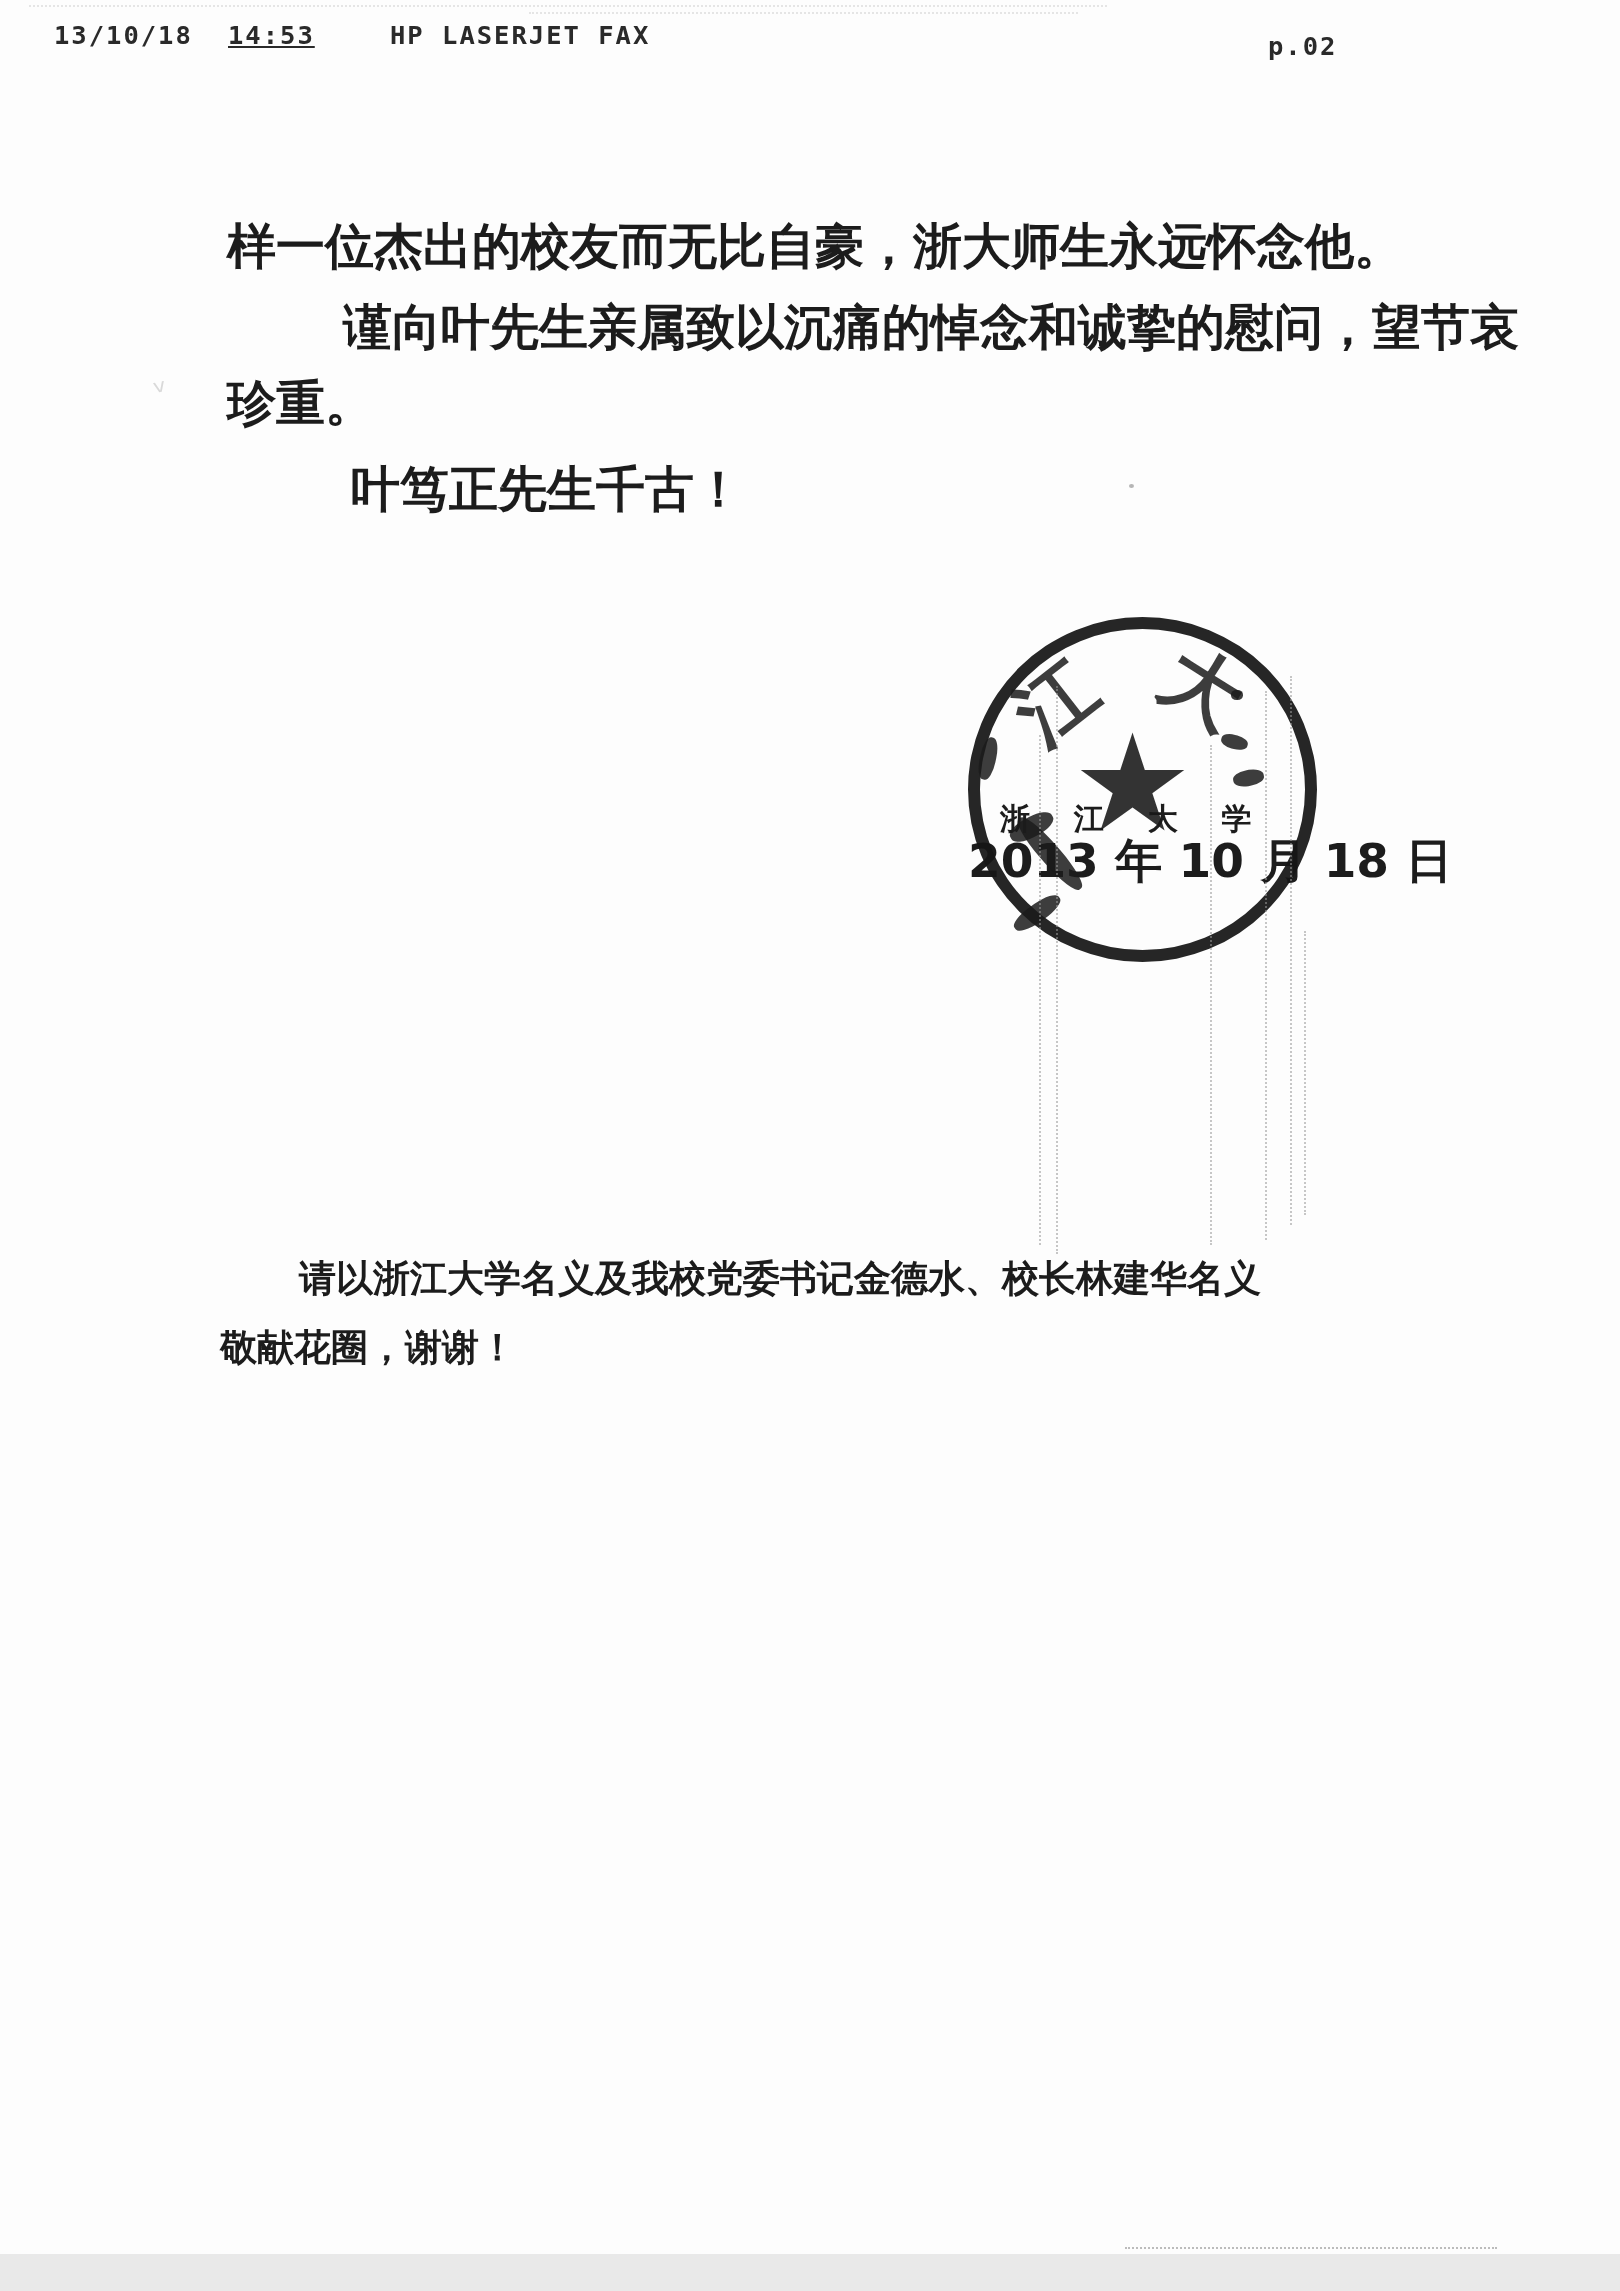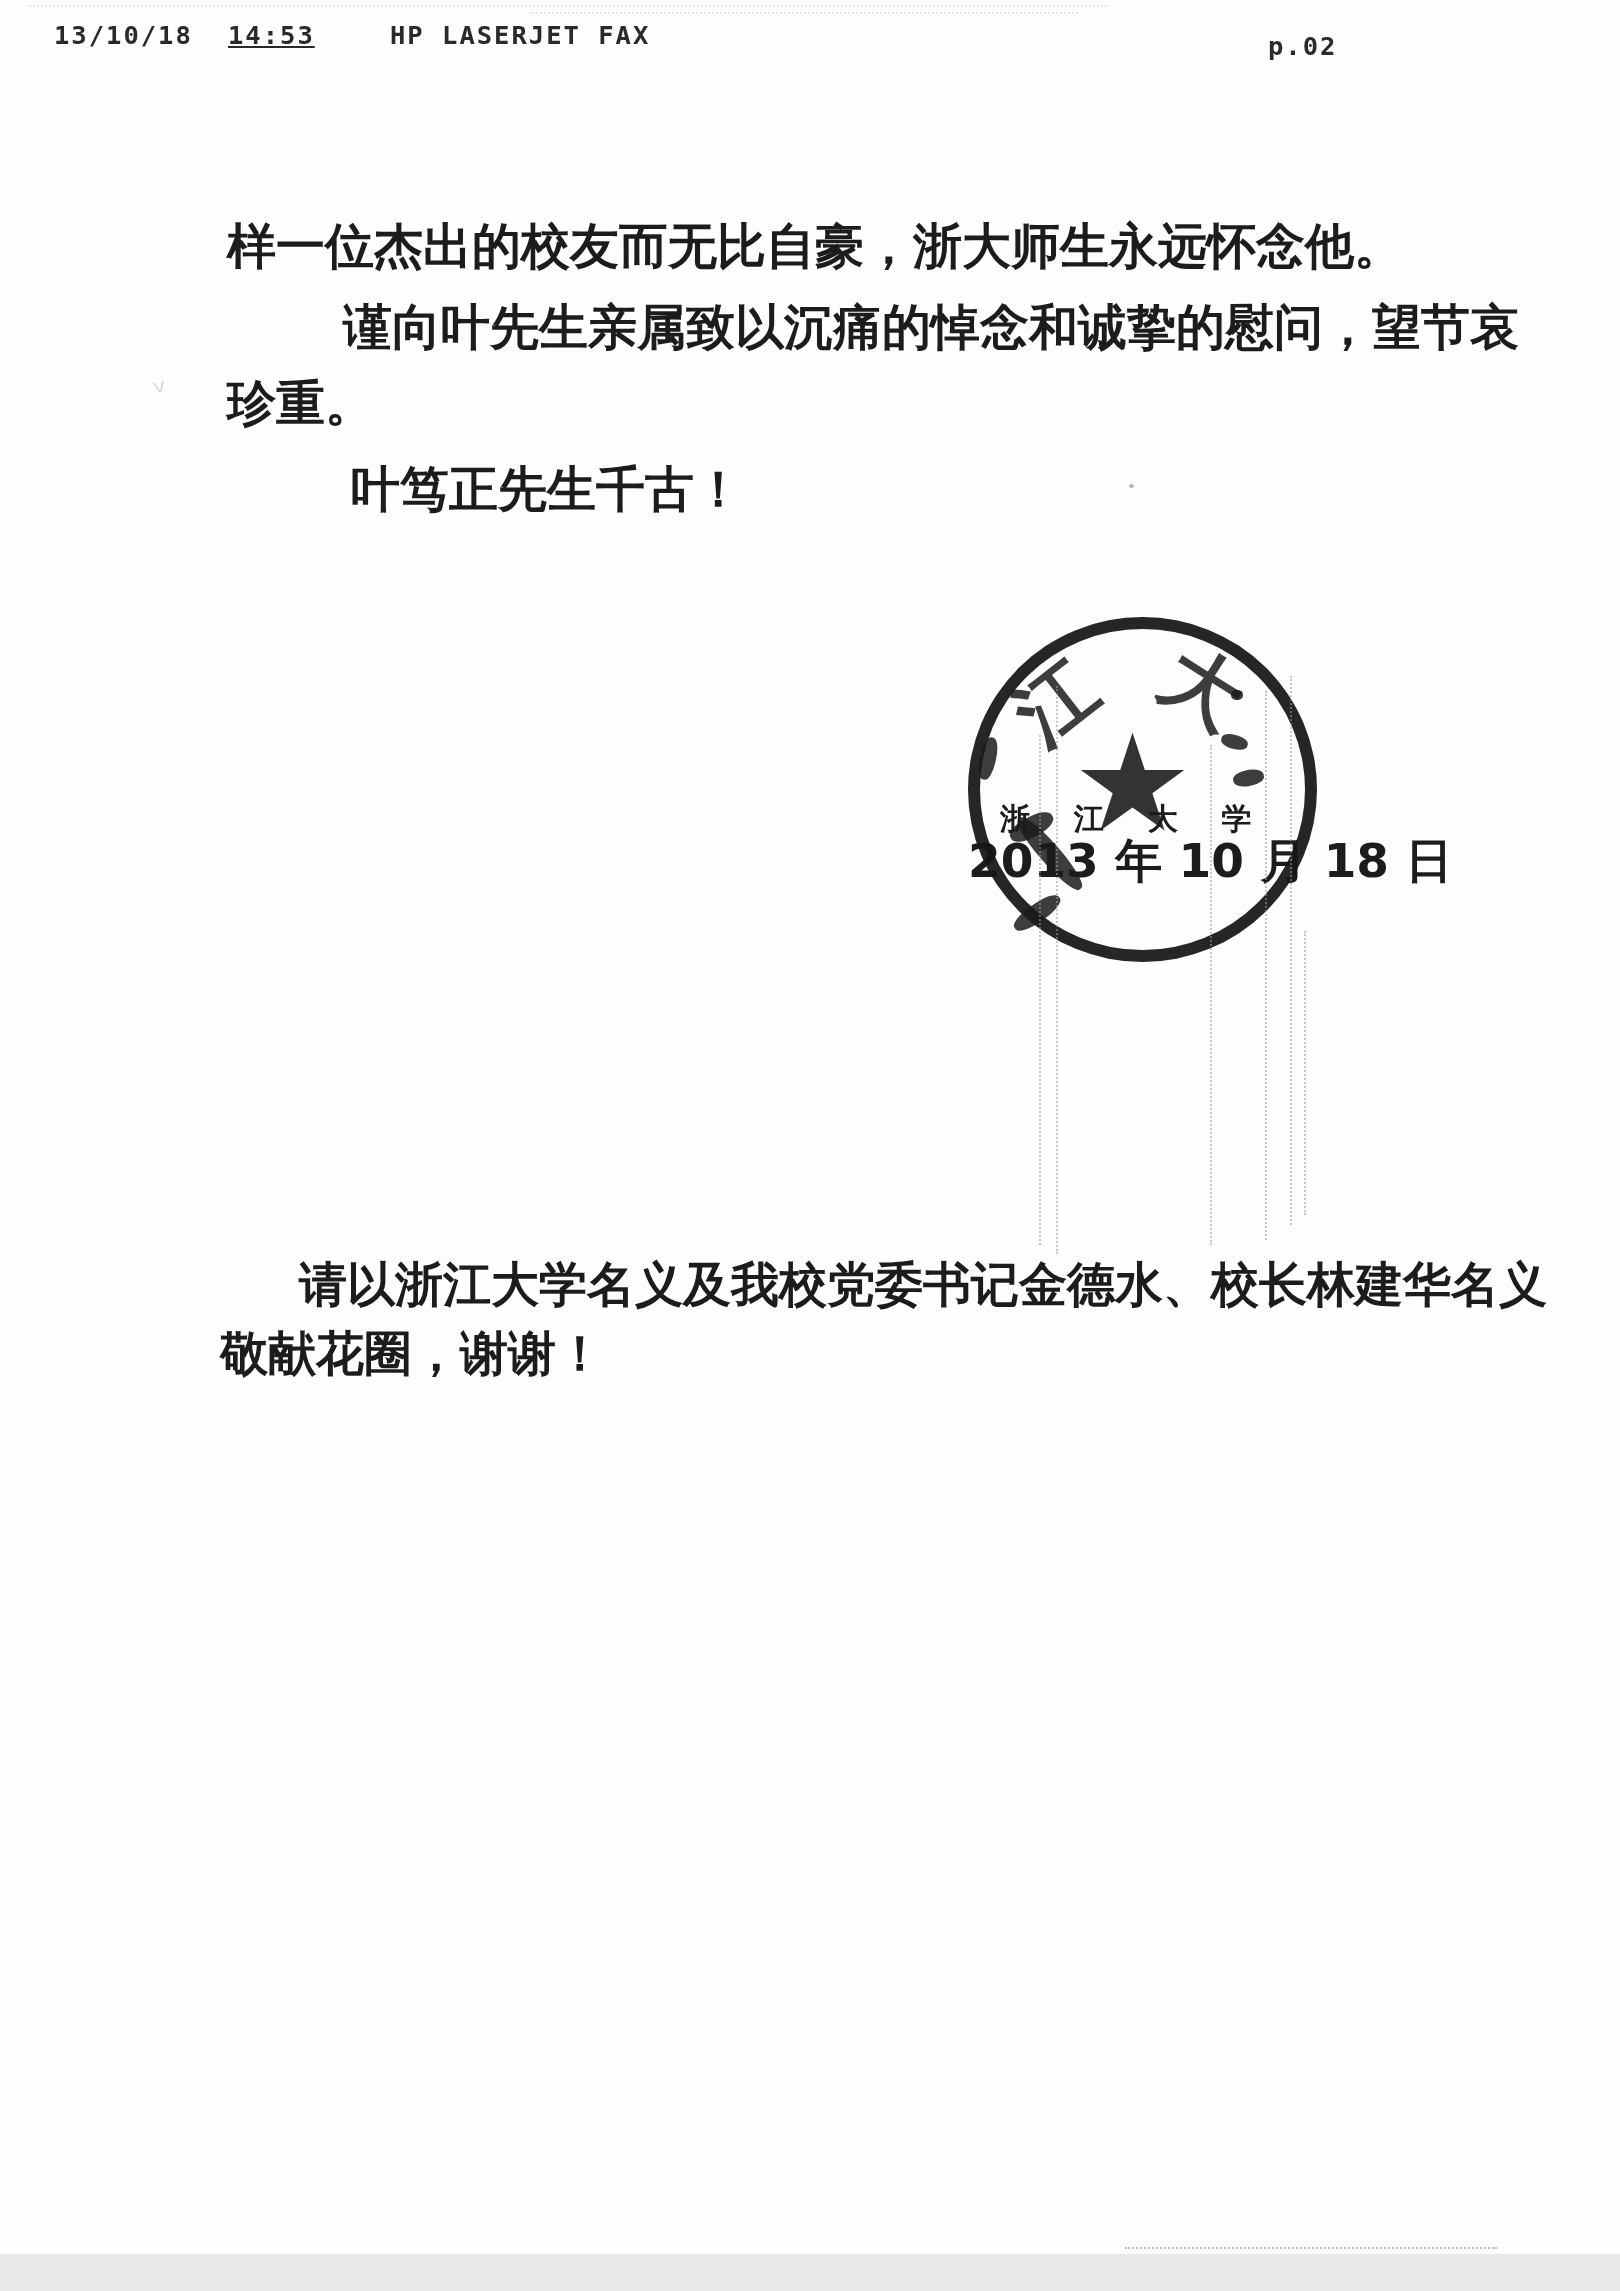--- a/index.html
+++ b/index.html
@@ -13,21 +13,21 @@
   .abs{position:absolute;white-space:nowrap;}
   .mono{
     font-family:"DejaVu Sans Mono",monospace;
     font-size:25.5px;color:#2a2a2a;font-weight:bold;letter-spacing:2px;
   }
   .cjk{
     font-family:"DejaVu Sans",sans-serif;
     font-weight:bold;color:#1c1c1c;line-height:1;
   }
   .body-line{font-size:49px;letter-spacing:0px;}
-  .req-line{font-size:48px;}
+  .req-line{font-size:37px;}
   
   .seal-circle{
     left:968px;top:617px;width:349px;height:345px;
     border:12.7px solid #161616;border-radius:50%;
     box-sizing:border-box;opacity:.93;
   }
   .seal-star{
     left:1072px;top:716px;font-size:135px;line-height:135px;
     color:#181818;opacity:.88;font-family:"DejaVu Sans",sans-serif;
   }

